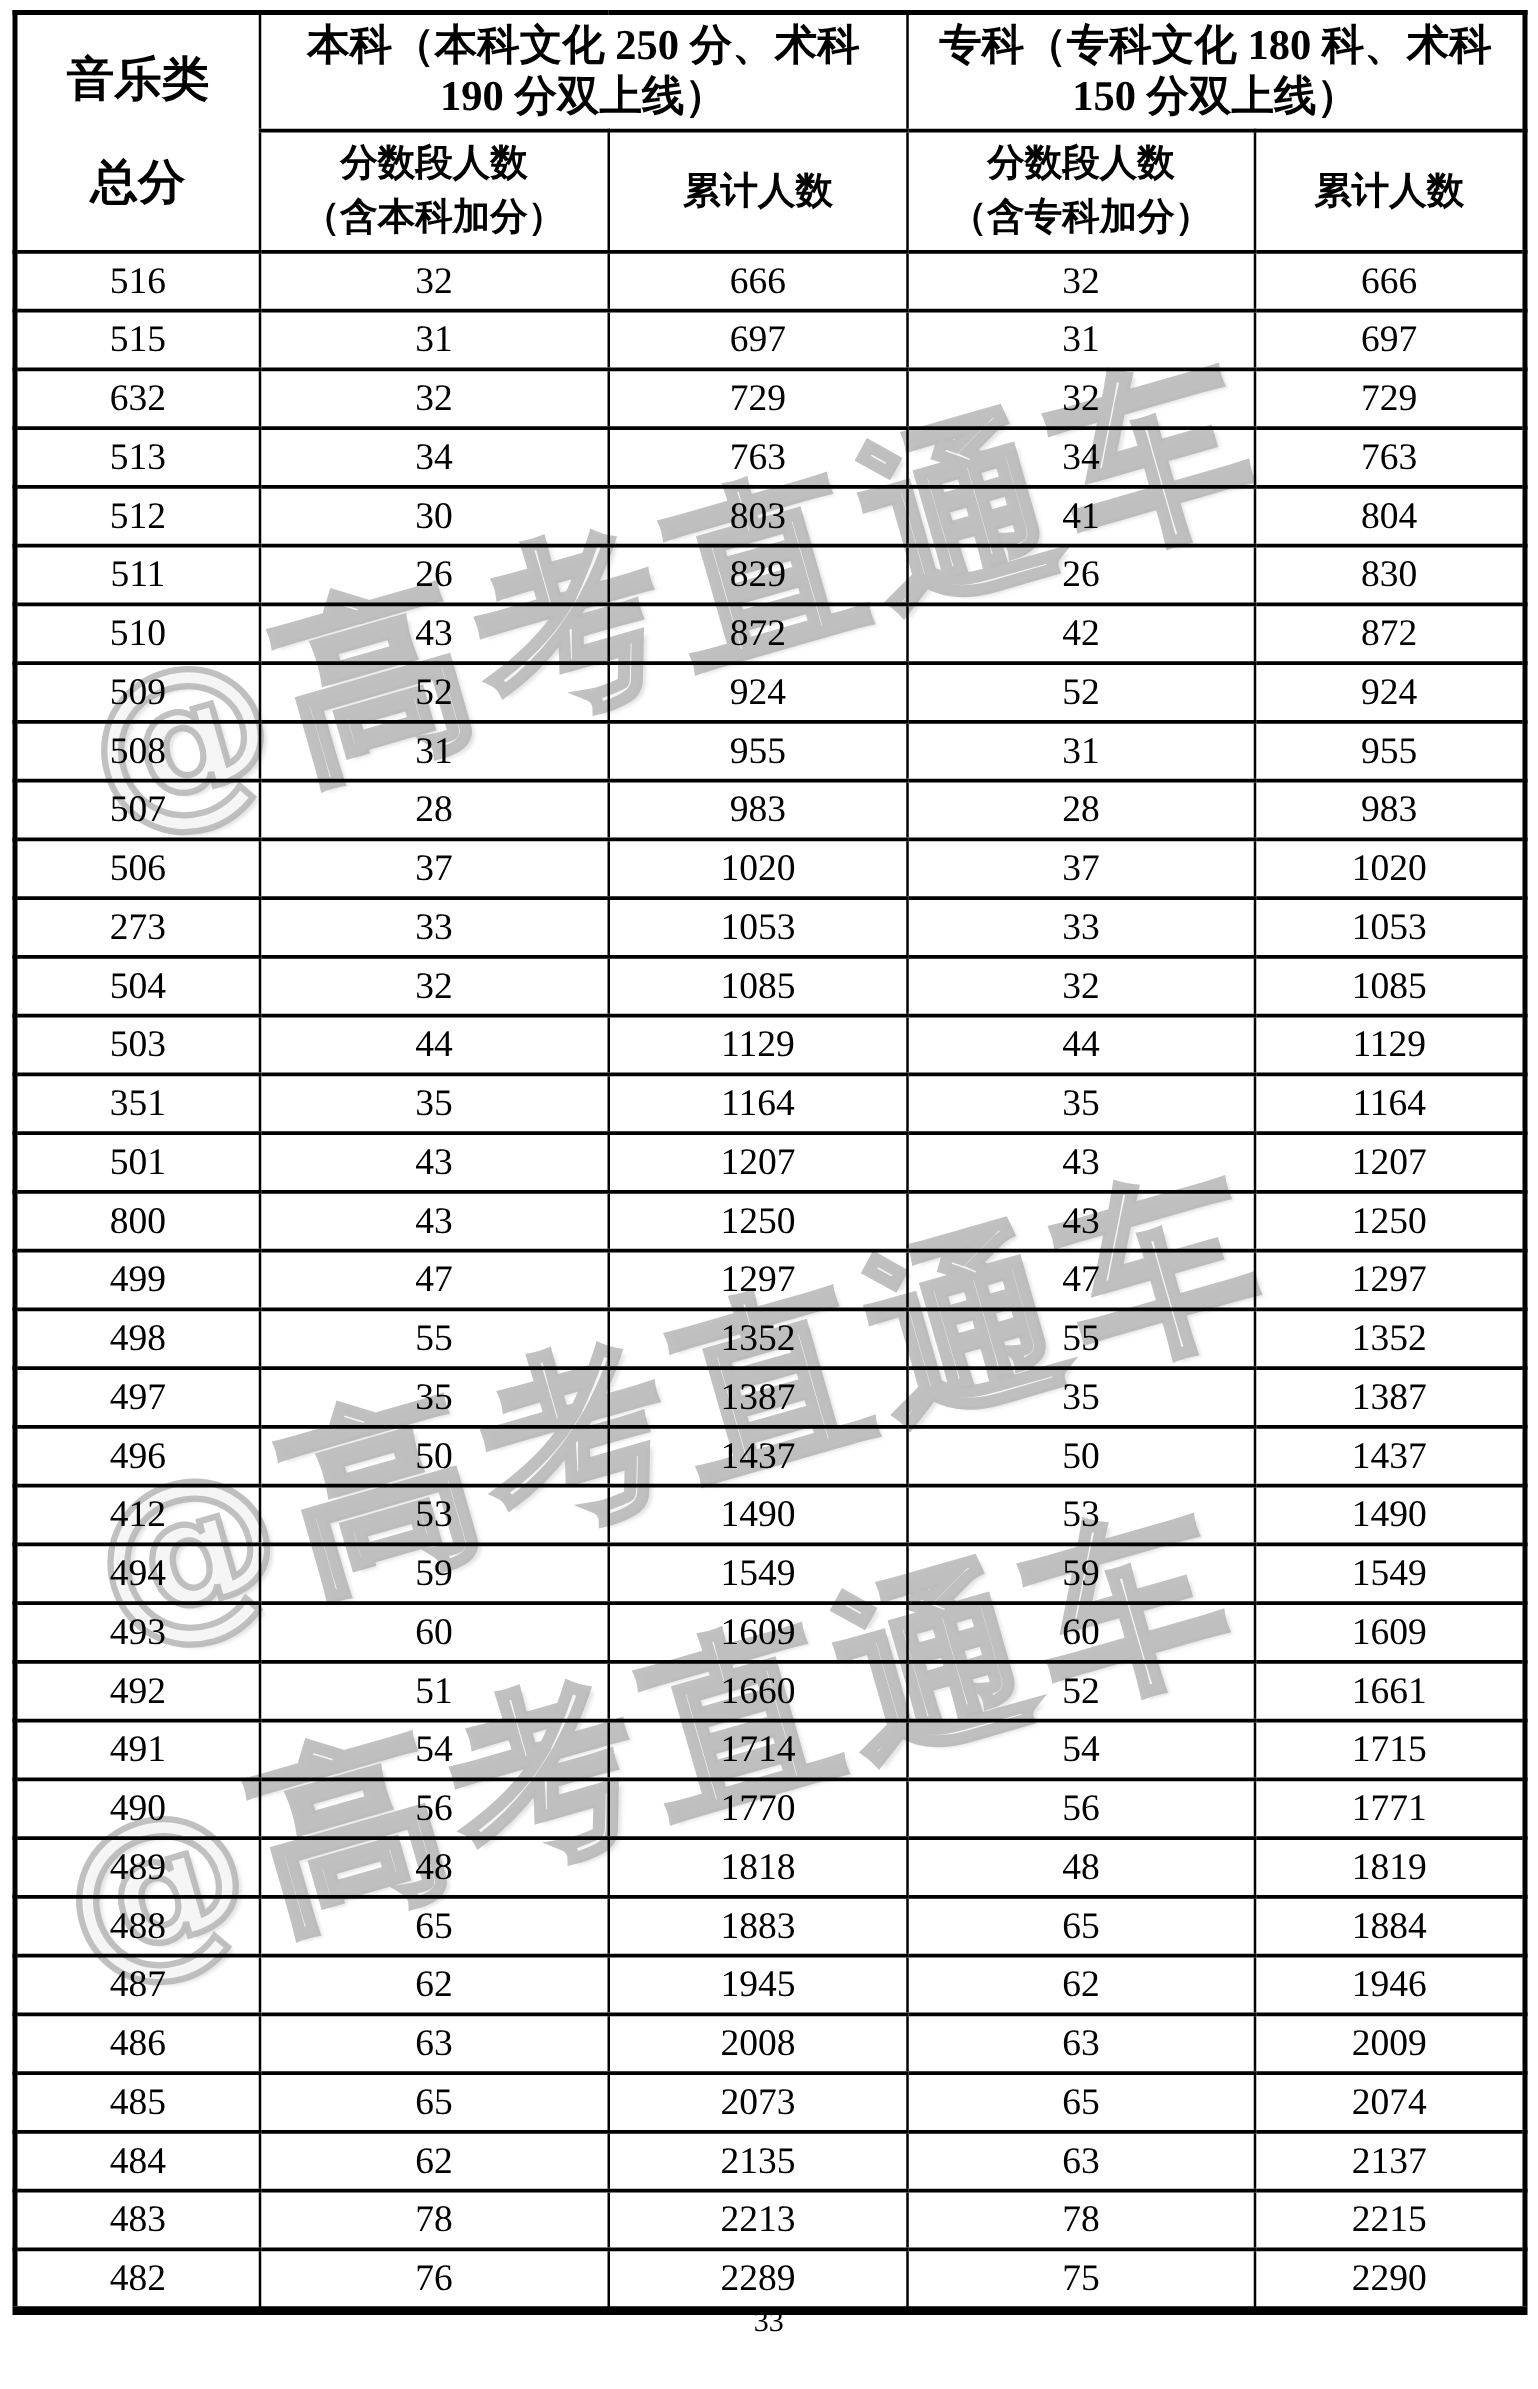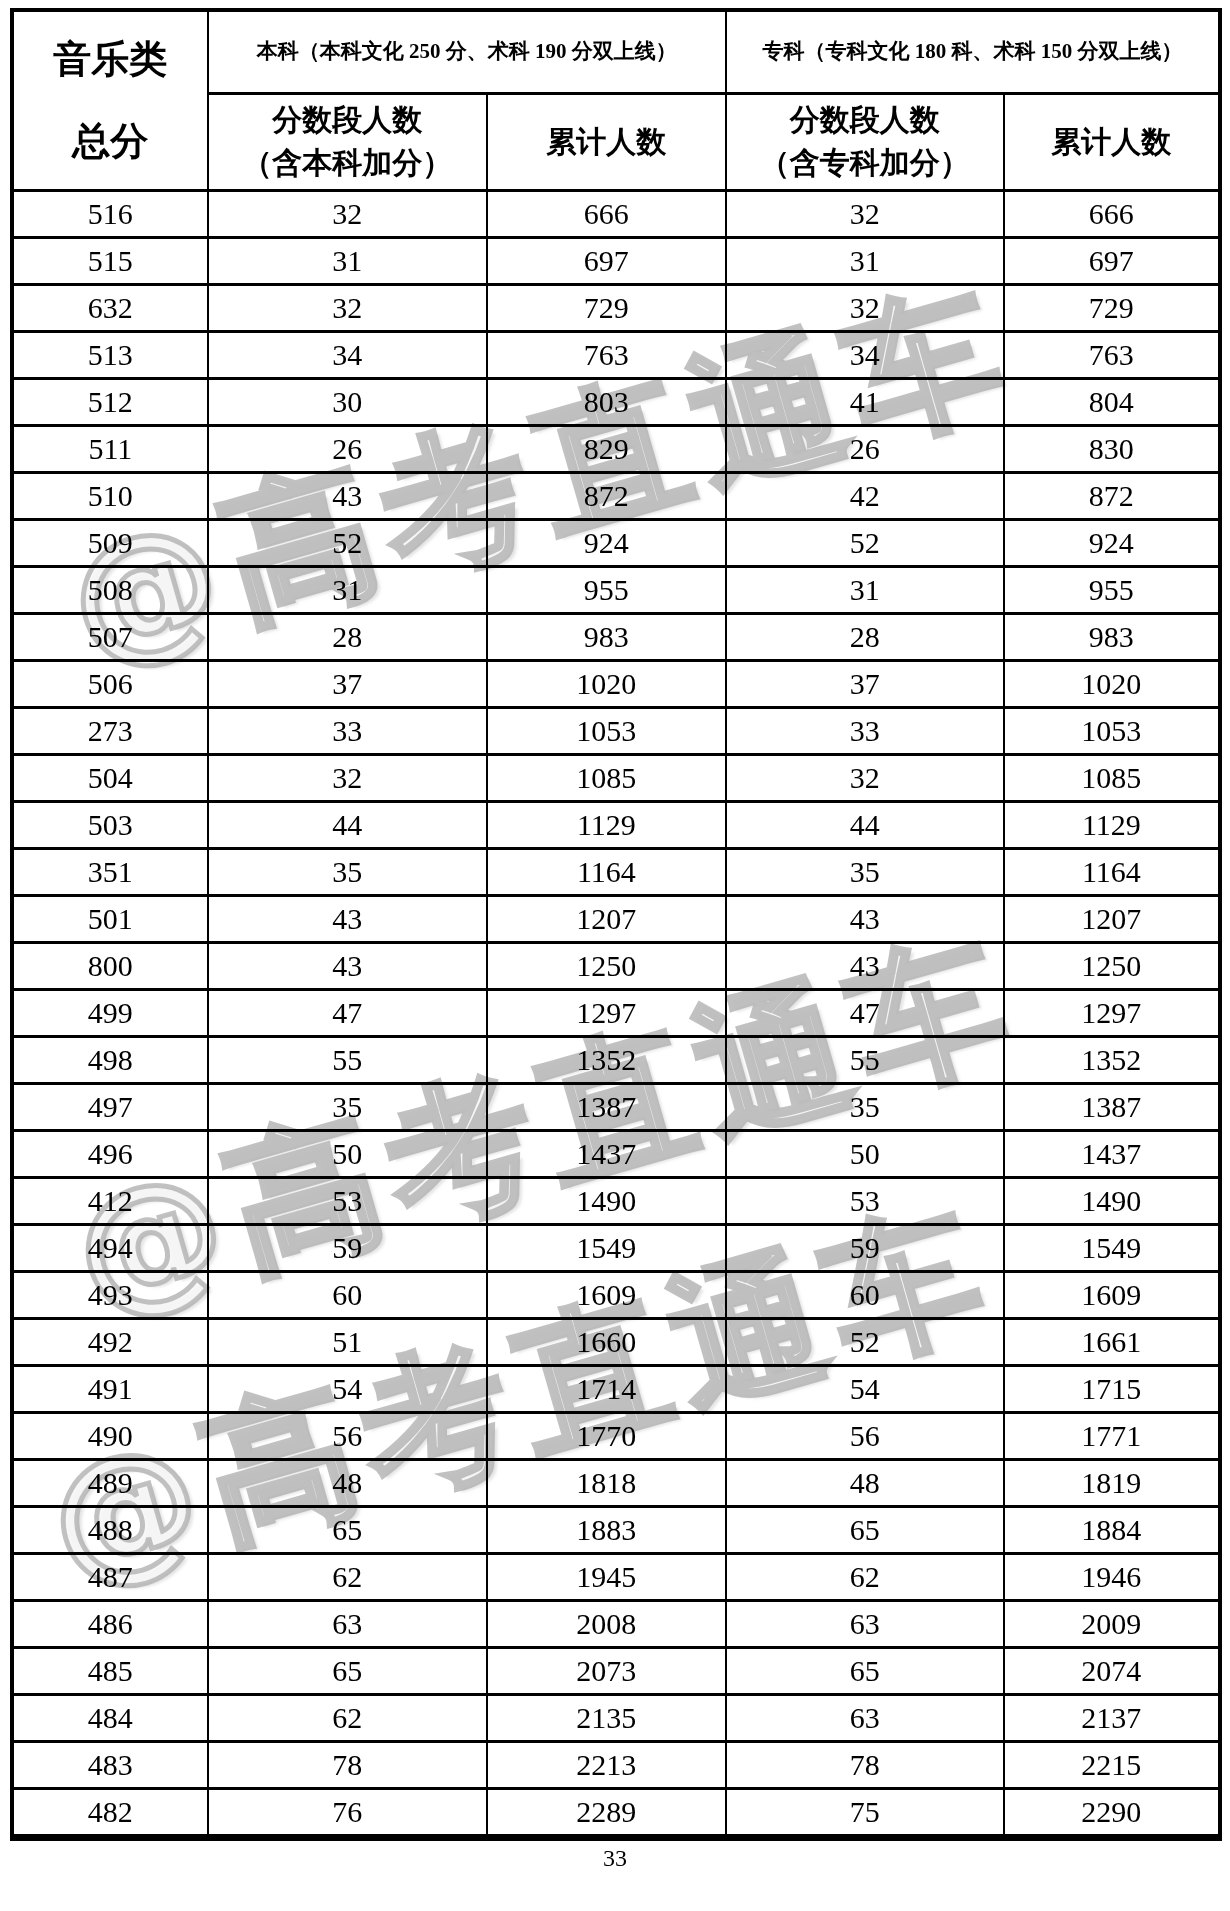--- a/index.html
+++ b/index.html
@@ -48,21 +48,21 @@
     border:2px solid #000;
     border-top-width:3px;
     border-bottom-width:3px;
     text-align:center;
     vertical-align:middle;
     padding:0;
     background:transparent;
   }
   thead th{font-weight:bold;}
   th.corner-cell{font-size:38px;line-height:2.15;}
-  th.group-header{font-size:21px;line-height:1.22;height:72px;padding:4px 24px;}
+  th.group-header{font-size:34px;line-height:1.22;height:72px;padding:4px 24px;}
   th.sub-header{font-size:30px;line-height:1.42;height:94px;}
   tbody td{font-size:30px;height:44px;font-weight:normal;}
 
   .page-number{
     position:absolute;
     z-index:2;
     left:0;right:0;
     top:1845px;
     text-align:center;
     font-size:24px;

